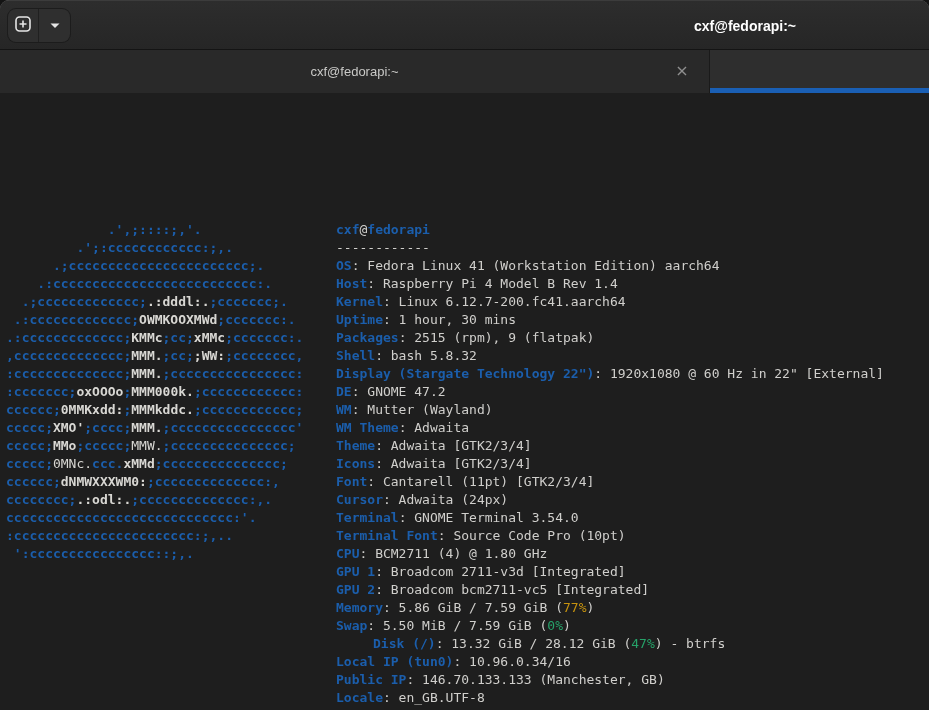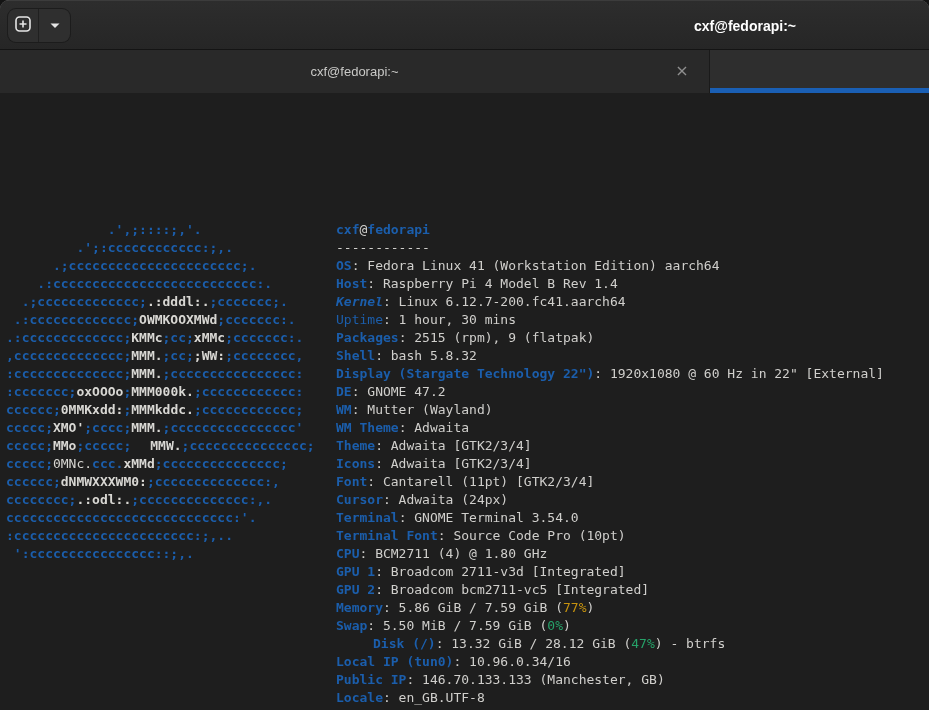--- a/index.html
+++ b/index.html
@@ -88,43 +88,43 @@
     <div class="tab">
       <span class="tab-title">cxf@fedorapi:~</span>
       <span class="tab-close">×</span>
     </div>
     <div class="tab-rest"></div>
   </div>
 
   <div class="terminal">
     <pre id="art"><span style="color: rgb(27, 94, 172); font-weight: bold;">             .',;::::;,'.</span>
 <span style="color: rgb(27, 94, 172); font-weight: bold;">         .';:cccccccccccc:;,.</span>
-<span style="color: rgb(27, 94, 172); font-weight: bold;">      .;cccccccccccccccccccccc;.</span>
+<span style="color: rgb(27, 94, 172); font-weight: bold;">      .;ccccccccccccccccccccccc;.</span>
 <span style="color: rgb(27, 94, 172); font-weight: bold;">    .:cccccccccccccccccccccccccc:.</span>
 <span style="color: rgb(27, 94, 172); font-weight: bold;">  .;ccccccccccccc;</span><span style="color: rgb(216, 215, 211); font-weight: bold;">.:dddl:.</span><span style="color: rgb(27, 94, 172); font-weight: bold;">;ccccccc;.</span>
 <span style="color: rgb(27, 94, 172); font-weight: bold;"> .:ccccccccccccc;</span><span style="color: rgb(216, 215, 211); font-weight: bold;">OWMKOOXMWd</span><span style="color: rgb(27, 94, 172); font-weight: bold;">;ccccccc:.</span>
 <span style="color: rgb(27, 94, 172); font-weight: bold;">.:ccccccccccccc;</span><span style="color: rgb(216, 215, 211); font-weight: bold;">KMMc</span><span style="color: rgb(27, 94, 172); font-weight: bold;">;cc;</span><span style="color: rgb(216, 215, 211); font-weight: bold;">xMMc</span><span style="color: rgb(27, 94, 172); font-weight: bold;">;ccccccc:.</span>
 <span style="color: rgb(27, 94, 172); font-weight: bold;">,cccccccccccccc;</span><span style="color: rgb(216, 215, 211); font-weight: bold;">MMM.</span><span style="color: rgb(27, 94, 172); font-weight: bold;">;cc;</span><span style="color: rgb(216, 215, 211); font-weight: bold;">;WW:</span><span style="color: rgb(27, 94, 172); font-weight: bold;">;cccccccc,</span>
 <span style="color: rgb(27, 94, 172); font-weight: bold;">:cccccccccccccc;</span><span style="color: rgb(216, 215, 211); font-weight: bold;">MMM.</span><span style="color: rgb(27, 94, 172); font-weight: bold;">;cccccccccccccccc:</span>
 <span style="color: rgb(27, 94, 172); font-weight: bold;">:ccccccc;</span><span style="color: rgb(216, 215, 211); font-weight: bold;">oxOOOo</span><span style="color: rgb(27, 94, 172); font-weight: bold;">;</span><span style="color: rgb(216, 215, 211); font-weight: bold;">MMM000k.</span><span style="color: rgb(27, 94, 172); font-weight: bold;">;cccccccccccc:</span>
 <span style="color: rgb(27, 94, 172); font-weight: bold;">cccccc;</span><span style="color: rgb(216, 215, 211); font-weight: bold;">0MMKxdd:</span><span style="color: rgb(27, 94, 172); font-weight: bold;">;</span><span style="color: rgb(216, 215, 211); font-weight: bold;">MMMkddc.</span><span style="color: rgb(27, 94, 172); font-weight: bold;">;cccccccccccc;</span>
 <span style="color: rgb(27, 94, 172); font-weight: bold;">ccccc;</span><span style="color: rgb(216, 215, 211); font-weight: bold;">XMO'</span><span style="color: rgb(27, 94, 172); font-weight: bold; margin-top: 36px;">;cccc;</span><span style="color: rgb(216, 215, 211); font-weight: bold;">MMM.</span><span style="color: rgb(27, 94, 172); font-weight: bold;">;cccccccccccccccc'</span>
-<span style="color: rgb(27, 94, 172); font-weight: bold;">ccccc;</span><span style="color: rgb(216, 215, 211); font-weight: bold;">MMo</span><span style="color: rgb(27, 94, 172); font-weight: bold;">;ccccc;</span><span style="color: rgb(216, 215, 211); font-weight: bold; margin-left: 19px;">MMW.</span><span style="color: rgb(27, 94, 172); font-weight: bold;">;ccccccccccccccc;</span>
+<span style="color: rgb(27, 94, 172); font-weight: bold;">ccccc;</span><span style="color: rgb(216, 215, 211); font-weight: bold;">MMo</span><span style="color: rgb(27, 94, 172); font-weight: bold;">;ccccc;</span><span style="color: rgb(216, 215, 211); font-weight: normal;">MMW.</span><span style="color: rgb(27, 94, 172); font-weight: bold;">;ccccccccccccccc;</span>
 <span style="color: rgb(27, 94, 172); font-weight: bold;">ccccc;</span><span style="color: rgb(216, 215, 211); font-weight: normal;">0MNc.</span><span style="color: rgb(27, 94, 172); font-weight: bold;">ccc.</span><span style="color: rgb(216, 215, 211); font-weight: bold;">xMMd</span><span style="color: rgb(27, 94, 172); font-weight: bold;">;ccccccccccccccc;</span>
 <span style="color: rgb(27, 94, 172); font-weight: bold;">cccccc;</span><span style="color: rgb(216, 215, 211); font-weight: bold;">dNMWXXXWM0:</span><span style="color: rgb(27, 94, 172); font-weight: bold;">;cccccccccccccc:,</span>
 <span style="color: rgb(27, 94, 172); font-weight: bold;">cccccccc;</span><span style="color: rgb(216, 215, 211); font-weight: bold;">.:odl:.</span><span style="color: rgb(27, 94, 172); font-weight: bold;">;cccccccccccccc:,.</span>
 <span style="color: rgb(27, 94, 172); font-weight: bold;">ccccccccccccccccccccccccccccc:'.</span>
 <span style="color: rgb(27, 94, 172); font-weight: bold;">:ccccccccccccccccccccccc:;,..</span>
 <span style="color: rgb(27, 94, 172); font-weight: bold;"> ':cccccccccccccccc::;,.</span></pre>
     <pre id="info"><span style="color: rgb(27, 94, 172); font-weight: bold;">cxf</span><span style="color: rgb(208, 207, 204);">@</span><span style="color: rgb(27, 94, 172); font-weight: bold;">fedorapi</span>
 <span style="color: rgb(208, 207, 204);">------------</span>
 <span style="color: rgb(27, 94, 172); font-weight: bold;">OS</span><span style="color: rgb(208, 207, 204);">: Fedora Linux 41 (Workstation Edition) aarch64</span>
 <span style="color: rgb(27, 94, 172); font-weight: bold;">Host</span><span style="color: rgb(208, 207, 204);">: Raspberry Pi 4 Model B Rev 1.4</span>
-<span style="color: rgb(27, 94, 172); font-weight: bold; font-style: italic;">Kernel</span><span style="color: rgb(208, 207, 204);">: Linux 6.12.7-200.fc41.aarch64</span>
-<span style="color: rgb(27, 94, 172); font-weight: normal; margin-top: 48px;">Uptime</span><span style="color: rgb(208, 207, 204);">: 1 hour, 30 mins</span>
+<span style="color: rgb(27, 94, 172); font-weight: bold;">Kernel</span><span style="color: rgb(208, 207, 204);">: Linux 6.12.7-200.fc41.aarch64</span>
+<span style="color: rgb(27, 94, 172); font-weight: bold; margin-top: 48px;">Uptime</span><span style="color: rgb(208, 207, 204);">: 1 hour, 30 mins</span>
 <span style="color: rgb(27, 94, 172); font-weight: bold;">Packages</span><span style="color: rgb(208, 207, 204);">: 2515 (rpm), 9 (flatpak)</span>
 <span style="color: rgb(27, 94, 172); font-weight: bold;">Shell</span><span style="color: rgb(208, 207, 204);">: bash 5.8.32</span>
 <span style="color: rgb(27, 94, 172); font-weight: bold;">Display (Stargate Technology 22")</span><span style="color: rgb(208, 207, 204);">: 1920x1080 @ 60 Hz in 22" [External]</span>
 <span style="color: rgb(27, 94, 172); font-weight: bold;">DE</span><span style="color: rgb(208, 207, 204);">: GNOME 47.2</span>
 <span style="color: rgb(27, 94, 172); font-weight: bold;">WM</span><span style="color: rgb(208, 207, 204);">: Mutter (Wayland)</span>
 <span style="color: rgb(27, 94, 172); font-weight: bold;">WM Theme</span><span style="color: rgb(208, 207, 204);">: Adwaita</span>
 <span style="color: rgb(27, 94, 172); font-weight: bold;">Theme</span><span style="color: rgb(208, 207, 204);">: Adwaita [GTK2/3/4]</span>
 <span style="color: rgb(27, 94, 172); font-weight: bold;">Icons</span><span style="color: rgb(208, 207, 204);">: Adwaita [GTK2/3/4]</span>
 <span style="color: rgb(27, 94, 172); font-weight: bold;">Font</span><span style="color: rgb(208, 207, 204);">: Cantarell (11pt) [GTK2/3/4]</span>
 <span style="color: rgb(27, 94, 172); font-weight: bold;">Cursor</span><span style="color: rgb(208, 207, 204);">: Adwaita (24px)</span>

